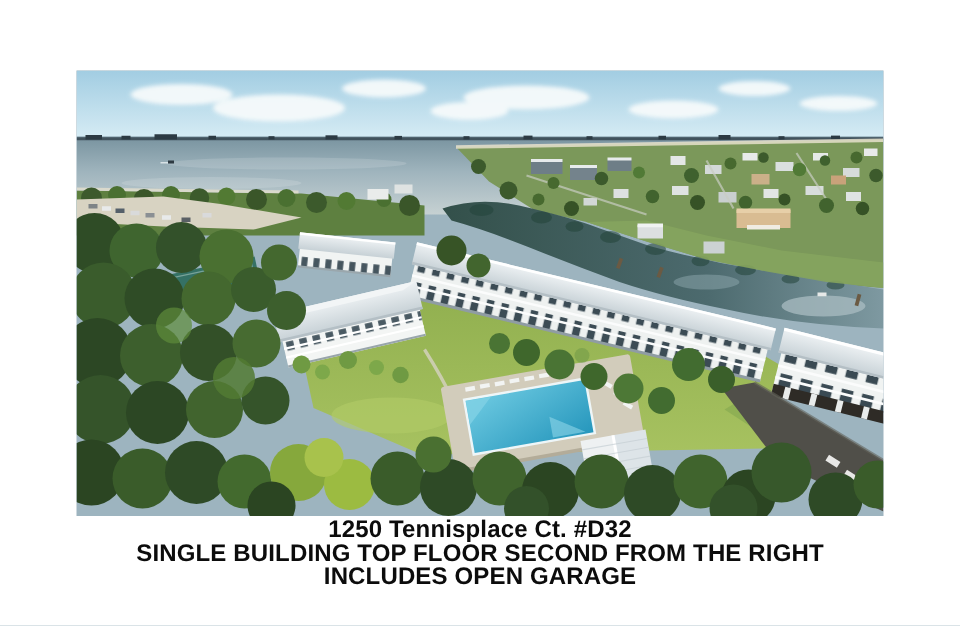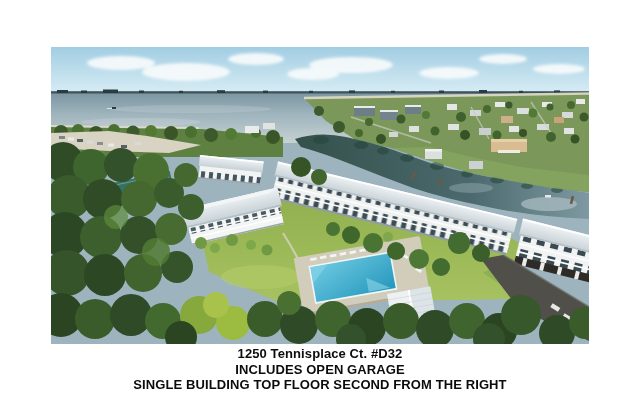--- a/index.html
+++ b/index.html
@@ -12,21 +12,21 @@
   .photo{
     position:absolute;left:51px;top:47px;width:538px;height:297px;
     margin:0;overflow:hidden;background:#9db4bf;
   }
   .photo svg{display:block;}
   .caption{
     position:absolute;left:0;top:346px;width:640px;text-align:center;
     color:#0c0c0c;font-weight:bold;
   }
   .caption .cap-line{
-    font-size:13px;line-height:15.6px;letter-spacing:.1px;
+    font-size:16px;line-height:15.6px;letter-spacing:.1px;
     white-space:nowrap;
   }
 </style>
 </head>
 <body>
 
 <div class="page">
 
   <figure class="photo">
     <svg width="538" height="297" viewBox="0 0 538 297" xmlns="http://www.w3.org/2000/svg">
@@ -429,17 +429,17 @@
         <circle cx="238" cy="256" r="12" fill="#4a7031"></circle>
           <circle cx="438" cy="292" r="16" fill="#33512a"></circle>
         <circle cx="130" cy="290" r="16" fill="#2b4522"></circle>
           <circle cx="300" cy="292" r="15" fill="#33512a"></circle>
       </g>
     </svg>
   </figure>
 
   <div class="caption">
     <div class="cap-line">1250 Tennisplace Ct. #D32</div>
+    <div class="cap-line">SINGLE BUILDING TOP FLOOR SECOND FROM THE RIGHT</div>
     <div class="cap-line">INCLUDES OPEN GARAGE</div>
-    <div class="cap-line">SINGLE BUILDING TOP FLOOR SECOND FROM THE RIGHT</div>
   </div>
 
 </div>
 
 </body></html>

